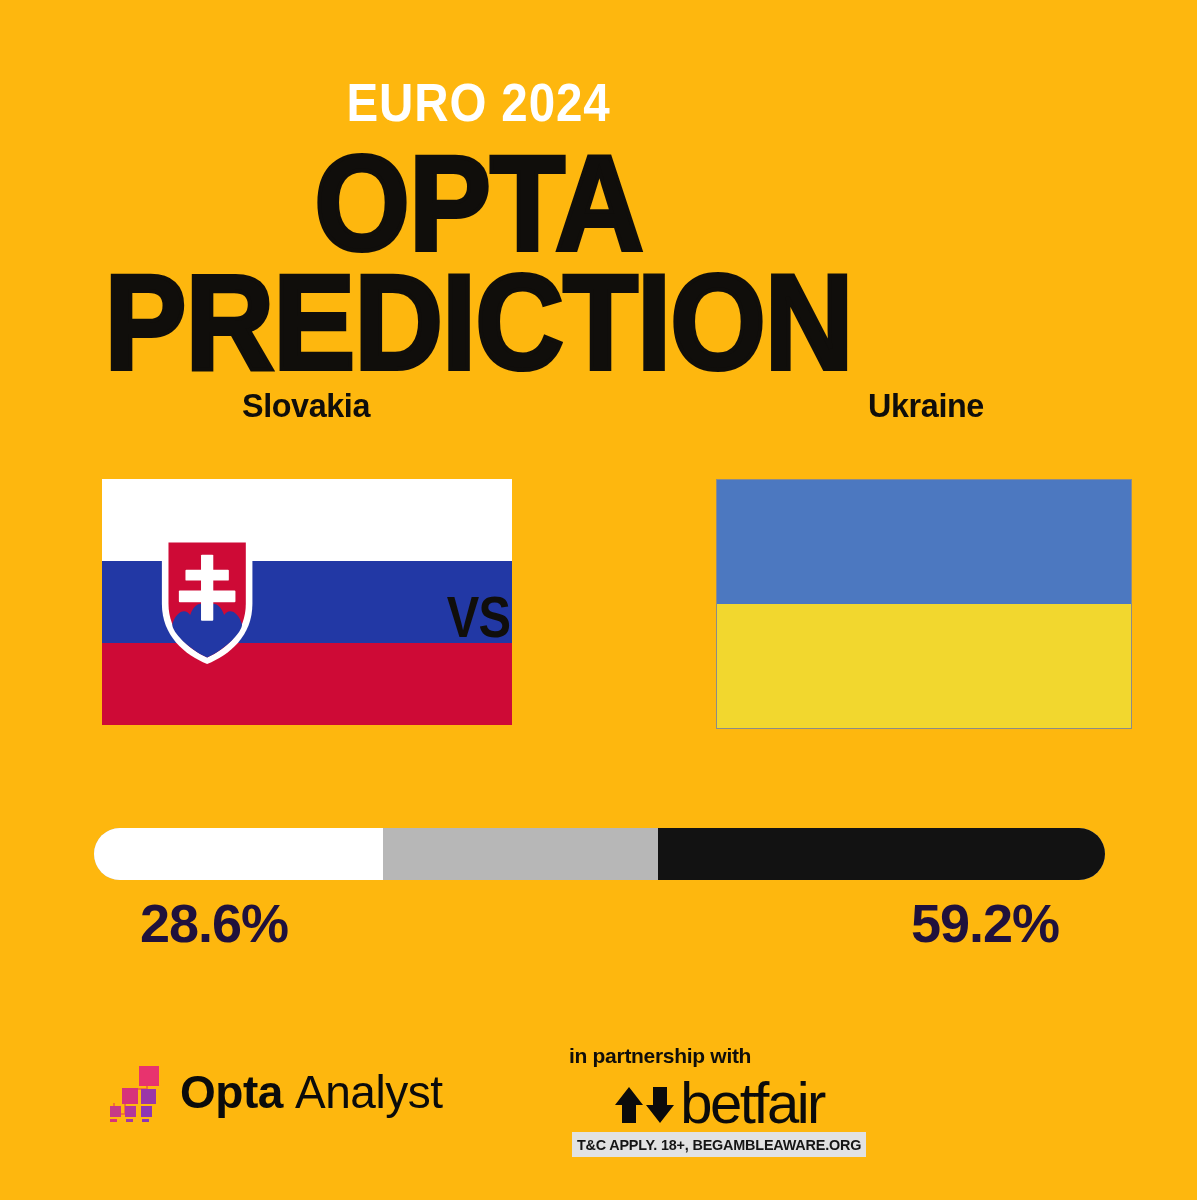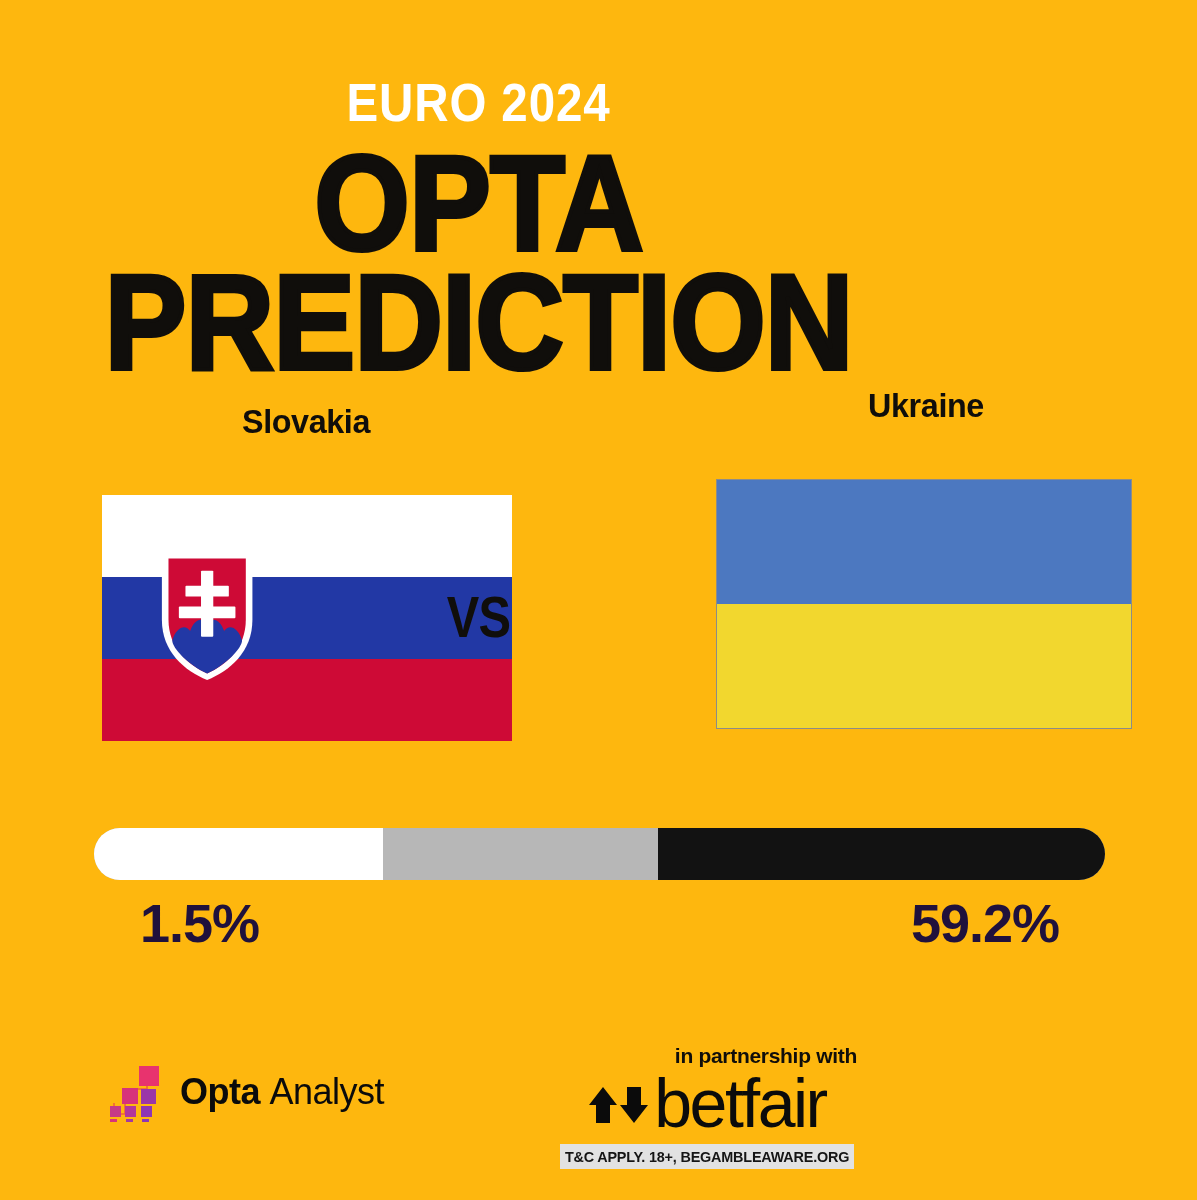--- a/index.html
+++ b/index.html
@@ -62,21 +62,21 @@
     top: 386px;
     left: 0;
     width: 100%;
     height: 345px;
   }
 
   .team {
     position: absolute;
     top: 0;
   }
-  .team.home  { left: 96px;  width: 420px; margin-top: 16px; }
+  .team.home  { left: 96px;  width: 420px; }
   .team.away  { left: 716px; width: 420px; }
 
   .team-name {
     text-align: center;
     color: #100E0B;
     font-size: 34px;
     font-weight: bold;
     letter-spacing: -0.4px;
     height: 46px;
     transform: scaleX(0.95);
@@ -182,60 +182,60 @@
   .opta-logo {
     position: absolute;
     left: 108px;
     top: 22px;
     display: flex;
     align-items: center;
     gap: 16px;
   }
   .opta-mark { width: 56px; height: 60px; display: block; }
   .opta-words {
-    font-size: 36px;
+    font-size: 46px;
     line-height: 48px;
     letter-spacing: -0.5px;
     white-space: nowrap;
   }
   .opta-words .w1 { color: #0B0B0B; font-weight: bold; }
   .opta-words .w2 { color: #0B0B0B; font-weight: normal; }
 
   
   .partner {
     position: absolute;
-    right: 100px;
+    right: 88px;
     top: 4px;
     width: 300px;
-    text-align: right;
+    text-align: left;
   }
   .partner-kicker {
     color: #100E0B;
     font-size: 21px;
     font-weight: bold;
     letter-spacing: -0.3px;
     line-height: 24px;
   }
   .betfair {
     margin-top: 6px;
     display: flex;
     align-items: center;
     justify-content: center;
     gap: 4px;
   }
   .bf-arrows { width: 62px; height: 48px; display: block; }
   .bf-word {
     color: #0B0B0B;
-    font-size: 68px;
+    font-size: 58px;
     font-weight: normal;
     line-height: 58px;
     letter-spacing: -2.5px;
   }
   .tc-bar {
-    margin-top: 12px;
+    margin-top: 0;
     margin-left: auto;
     margin-right: auto;
     width: 294px;
     height: 25px;
     background: #E2E2E2;
     display: flex;
     align-items: center;
     justify-content: center;
   }
   .tc-text {
@@ -301,21 +301,21 @@
     </div>
   </div>
 
   <div class="prob">
     <div class="bar">
       <div class="seg seg-home" style="width: 28.6%; background: rgb(255, 255, 255);"></div>
       <div class="seg seg-draw" style="width: 27.2%; background: rgb(183, 183, 183);"></div>
       <div class="seg seg-away" style="width: 44.2%; background: rgb(18, 18, 18);"></div>
     </div>
     <div class="prob-labels">
-      <div class="prob-value home" style="color: rgb(32, 17, 60);">1.5%</div>
+      <div class="prob-value home" style="color: rgb(32, 17, 60);">28.6%</div>
       <div class="prob-value away" style="color: rgb(32, 17, 60);">59.2%</div>
     </div>
   </div>
 
   <div class="footer">
 
     <div class="opta-logo">
       <span class="opta-mark">
         <svg viewBox="0 0 56 60" xmlns="http://www.w3.org/2000/svg">
           <g stroke="#F0603C" stroke-width="1.6" fill="none">

